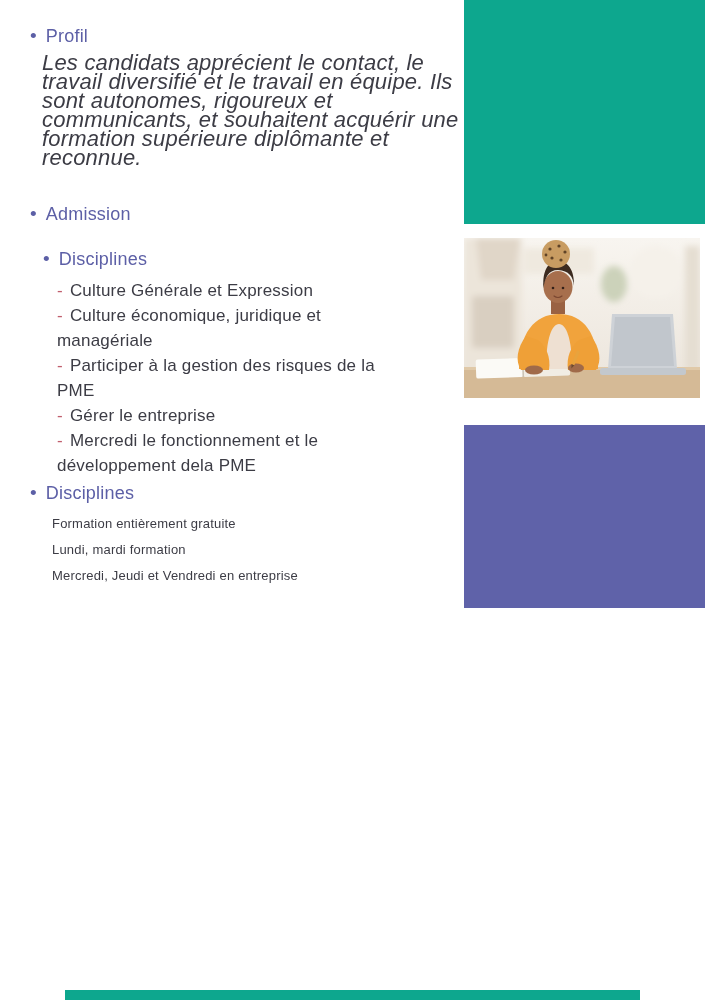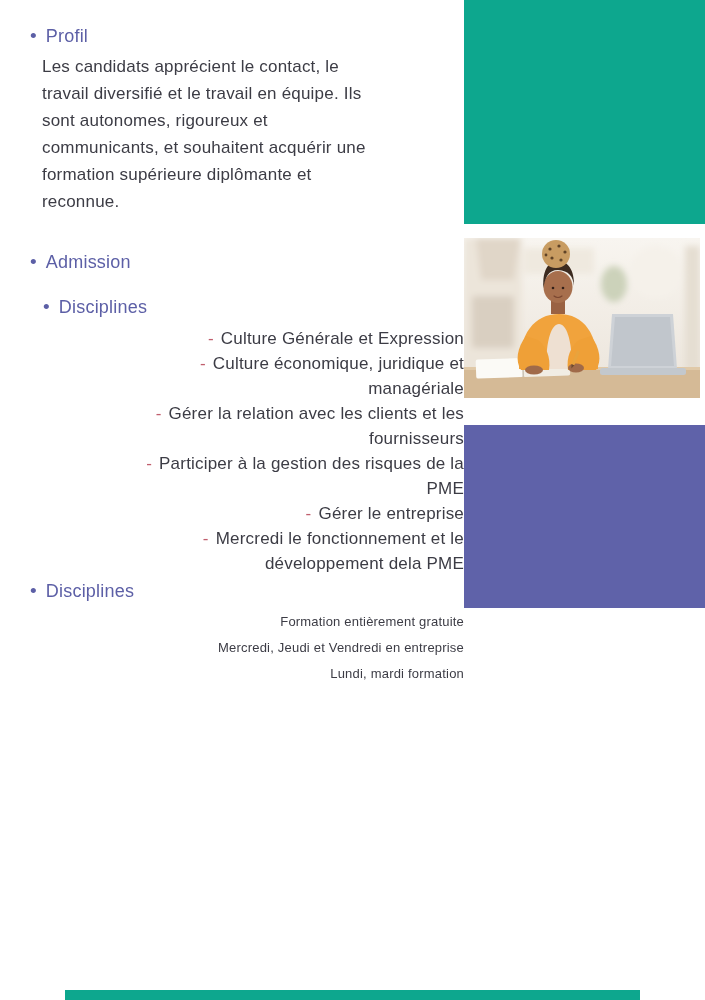--- a/index.html
+++ b/index.html
@@ -14,30 +14,31 @@
     font-family:"Liberation Sans", sans-serif; color:var(--text);
     letter-spacing:0.2px;
   }
   .content{position:absolute; left:30px; top:24px; width:434px;}
   .heading{
     display:flex; align-items:baseline; gap:9px;
     font-size:18px; line-height:23px; color:var(--heading); font-weight:400;
   }
   .bullet{font-size:19px; color:var(--heading);}
   .body-text{
-    padding-left:12px; font-size:17px; line-height:27px;
+    padding-left:12px; font-size:22px; line-height:19px;
     white-space:pre-line;
+    font-style:italic;
   }
   .sec-profil .heading{margin-bottom:5px;}
   .sec-admission{margin-top:35px;}
   .sec-admission .heading{margin-bottom:5px;}
   .sec-disciplines{margin-top:21px; padding-left:13px;}
   .sec-disciplines .heading{margin-bottom:7px;}
   .disc-list{padding-left:14px; font-size:17px; line-height:25px;}
-  .li-row{white-space:pre-line;text-align:right;}
+  .li-row{white-space:pre-line;}
   .li-prefix{color:var(--dash); margin-right:7px;}
   .sec-disciplines2{margin-top:3px;}
   .sec-disciplines2 .heading{margin-bottom:6px;}
   .plain-list{padding-left:22px; font-size:13px; line-height:26px;}
   .plain-list .li-row{white-space:pre-line;}
 
   .teal-block{position:absolute; left:464px; top:0; width:241px; height:224px; background:var(--teal);}
   .photo{position:absolute; left:464px; top:238px; width:236px; height:160px; overflow:hidden;}
   .purple-block{position:absolute; left:464px; top:425px; width:241px; height:183px; background:var(--purple);}
   .footer-bar{position:absolute; left:65px; top:990px; width:575px; height:10px; background:var(--teal);}
@@ -71,39 +72,37 @@
 
     <div class="section sec-disciplines">
       <div class="heading">
         <span class="bullet">•</span>
         <span>Disciplines</span>
       </div>
       <div class="disc-list">
           <div class="li-row"><span class="li-prefix">-</span><span>Culture Générale et Expression</span></div>
           <div class="li-row"><span class="li-prefix">-</span><span>Culture économique, juridique et
 managériale</span></div>
-          <div class="li-row"><span class="li-prefix">-</span><span>Gérer la relation avec les clients et les
-fournisseurs</span></div>
           <div class="li-row"><span class="li-prefix">-</span><span>Participer à la gestion des risques de la
 PME</span></div>
           <div class="li-row"><span class="li-prefix">-</span><span>Gérer le entreprise</span></div>
           <div class="li-row"><span class="li-prefix">-</span><span>Mercredi le fonctionnement et le
 développement dela PME</span></div>
         </div>
     </div>
 
     <div class="section sec-disciplines2">
       <div class="heading">
         <span class="bullet">•</span>
         <span>Disciplines</span>
       </div>
       <div class="plain-list">
           <div class="li-row"><span>Formation entièrement gratuite</span></div>
+          <div class="li-row"><span>Lundi, mardi formation</span></div>
           <div class="li-row"><span>Mercredi, Jeudi et Vendredi en entreprise</span></div>
-          <div class="li-row"><span>Lundi, mardi formation</span></div>
         </div>
     </div>
 
   </div>
 
   <div class="teal-block"></div>
 
   <div class="photo">
     <svg viewBox="0 0 236 160" width="236" height="160">
       <defs>

